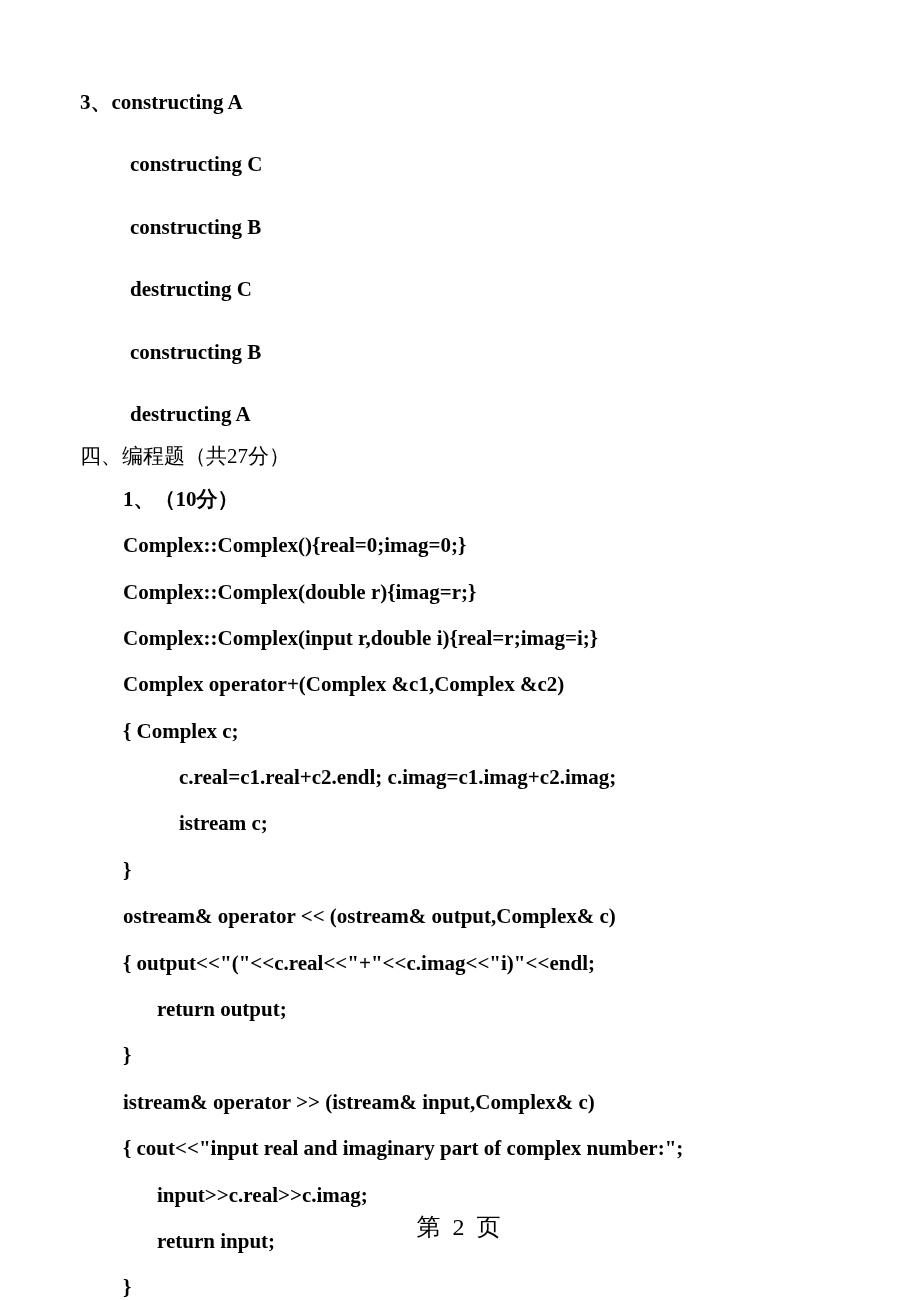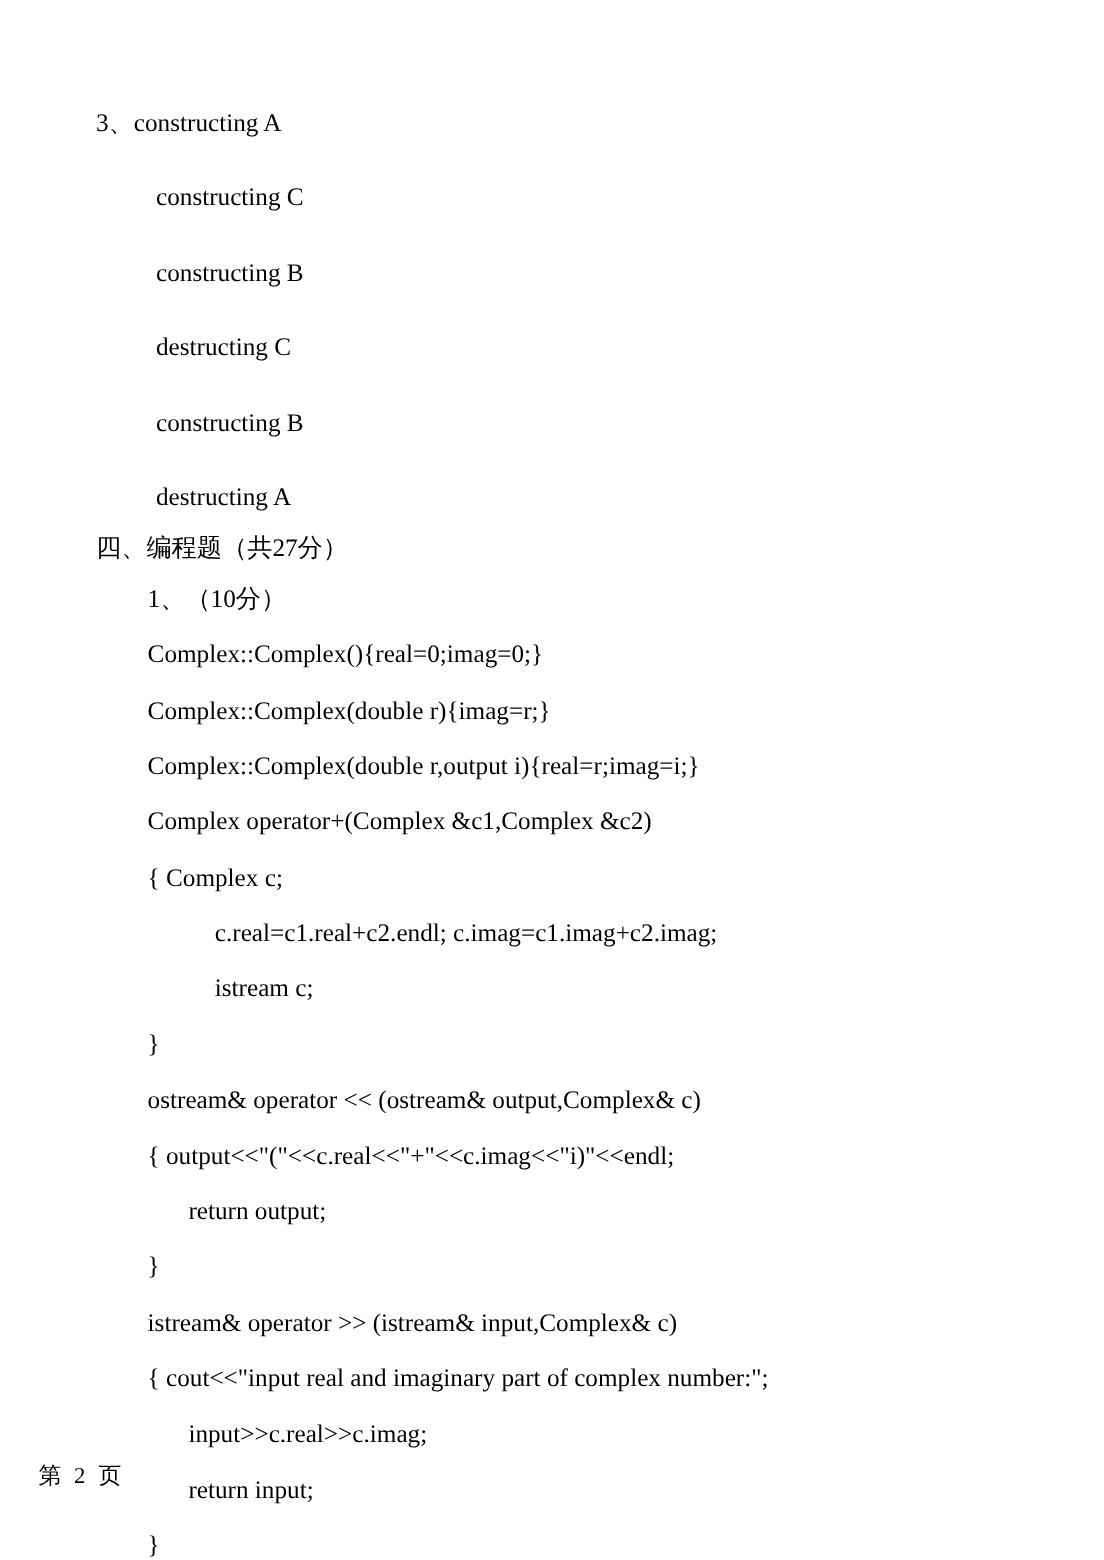--- a/index.html
+++ b/index.html
@@ -12,20 +12,21 @@
       height: 1300px;
       background: #ffffff;
       font-family: "Times New Roman", "SimSun", serif;
       font-size: 21px;
       color: #000000;
       padding: 88px 80px 0 80px;
       line-height: 1.4;
     }
     .line {
       margin-bottom: 26px;
+      font-weight: bold;
     }
     .line.tight {
       margin-bottom: 17px;
       margin-left: 43px;
     }
     .indent1 {
       padding-left: 50px;
     }
     .indent2 {
       padding-left: 34px;
@@ -36,23 +37,23 @@
     .heading {
       font-family: "SimSun", "Microsoft YaHei", serif;
       font-weight: normal;
       margin-bottom: 13px;
     }
     .page-num {
       position: absolute;
       bottom: 55px;
       left: 0;
       right: 0;
-      font-size: 19px;
+      text-align: center;
+      font-size: 24px;
       letter-spacing: 3px;
-      margin-left: 32px;
     }
     .content {
       position: relative;
     }
     .q3 .line {
       margin-bottom: 33px;
     }
     .q3 .line.last {
       margin-bottom: 13px;
     }
@@ -68,21 +69,21 @@
     <div class="line indent1">destructing C</div>
     <div class="line indent1">constructing B</div>
     <div class="line indent1 last">destructing A</div>
   </div>
 
   <div class="heading">四、编程题（共27分）</div>
 
   <div class="line tight">1、（10分）</div>
   <div class="line tight">Complex::Complex(){real=0;imag=0;}</div>
   <div class="line tight">Complex::Complex(double r){imag=r;}</div>
-  <div class="line tight">Complex::Complex(double r,output i){real=r;imag=i;}</div>
+  <div class="line tight">Complex::Complex(input r,double i){real=r;imag=i;}</div>
   <div class="line tight">Complex operator+(Complex &amp;c1,Complex &amp;c2)</div>
   <div class="line tight">{      Complex c;</div>
   <div class="line tight indent3">c.real=c1.real+c2.endl; c.imag=c1.imag+c2.imag;</div>
   <div class="line tight indent3">istream c;</div>
   <div class="line tight">}</div>
   <div class="line tight">ostream&amp; operator &lt;&lt; (ostream&amp; output,Complex&amp; c)</div>
   <div class="line tight">{    output&lt;&lt;"("&lt;&lt;c.real&lt;&lt;"+"&lt;&lt;c.imag&lt;&lt;"i)"&lt;&lt;endl;</div>
   <div class="line tight indent2">return output;</div>
   <div class="line tight">}</div>
   <div class="line tight">istream&amp; operator &gt;&gt; (istream&amp; input,Complex&amp; c)</div>

